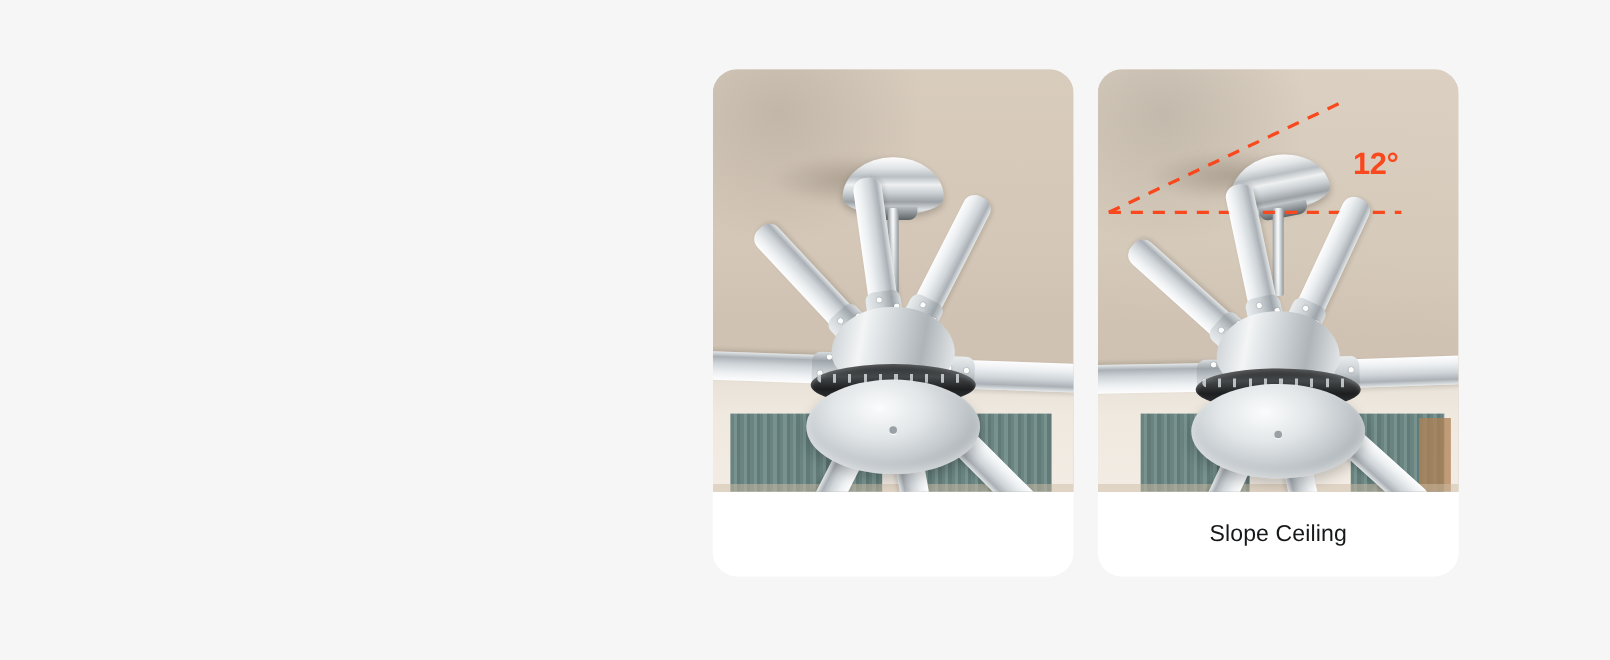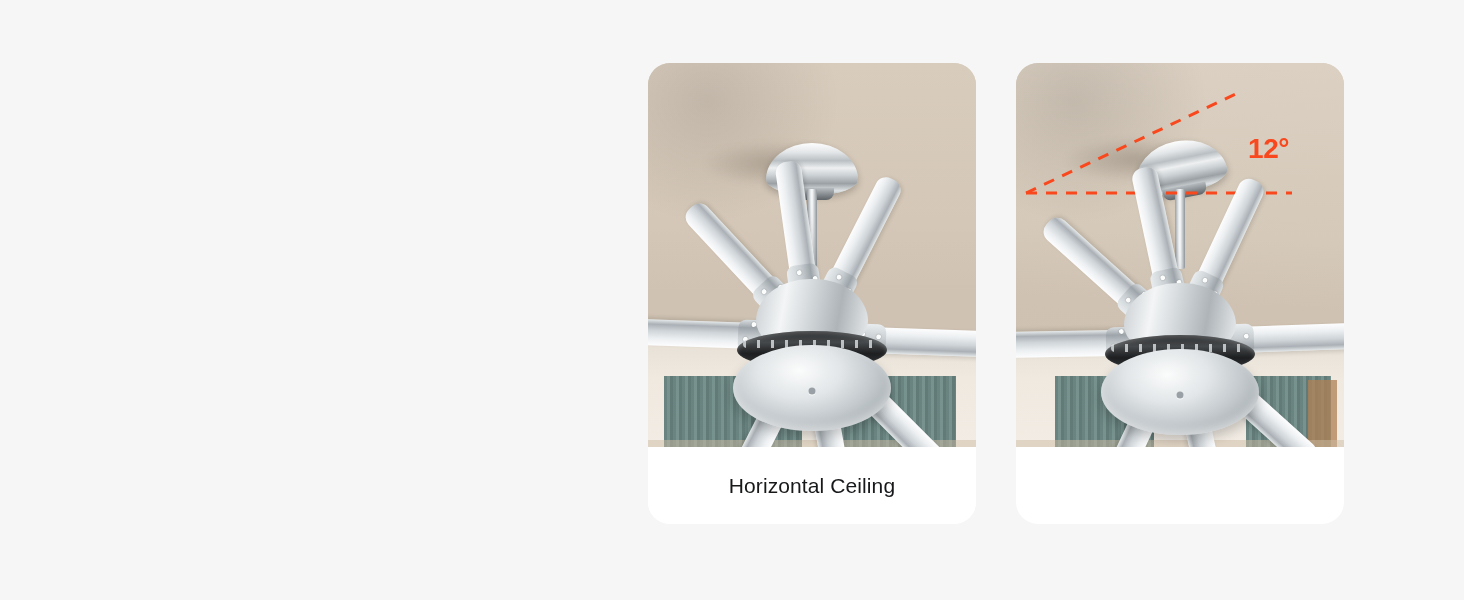--- a/index.html
+++ b/index.html
@@ -30,21 +30,21 @@
     top:63px;
     width:328px;
     height:461px;
     background:#ffffff;
     border-radius:22px;
     overflow:hidden;
     display:flex;
     flex-direction:column;
   }
   #card-horizontal{left:648px;}
-  #card-slope{left:998px;margin-left:18px;}
+  #card-slope{left:998px;}
 
   .photo{
     position:relative;
     width:100%;
     height:384px;
     overflow:hidden;
     background:#d6cabb;
   }
   .caption{
     flex:1;
@@ -335,21 +335,20 @@
           </div>
 
         <div class="hub">
           <div class="motor-housing"></div>
           <div class="blade-ring"></div>
           <div class="hub-plate"></div>
         </div>
       </div>
     </div>
 
-    <div class="caption">Horizontal Ceiling</div>
   </div>
 
   <div class="card" id="card-slope">
 
     <div class="photo">
       <div class="ceiling tilt"></div>
       <div class="ceiling-shade"></div>
 
       <div class="room">
         <div class="wall"></div>
@@ -471,15 +470,16 @@
           </div>
 
         <div class="hub">
           <div class="motor-housing"></div>
           <div class="blade-ring"></div>
           <div class="hub-plate"></div>
         </div>
       </div>
     </div>
 
+    <div class="caption">Slope Ceiling</div>
   </div>
 
 </div>
 
 </body></html>

